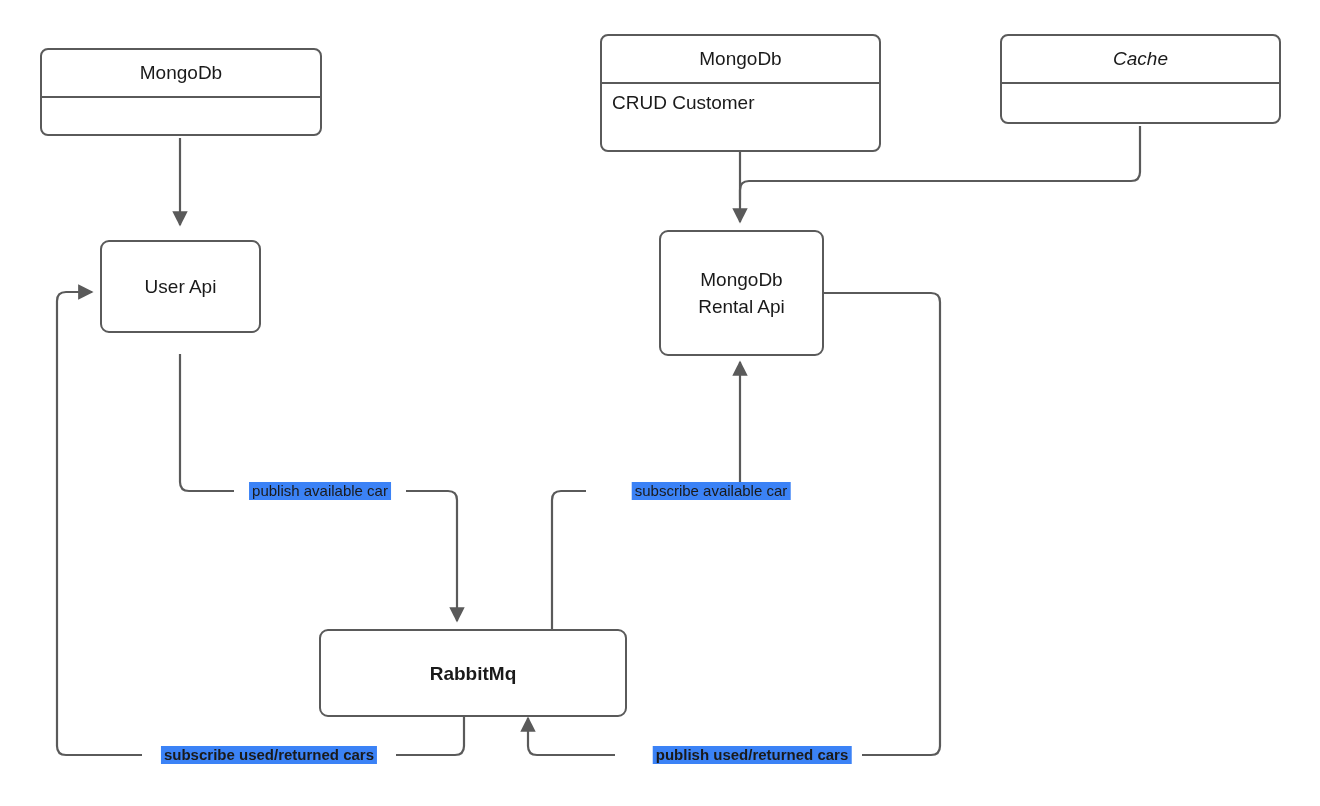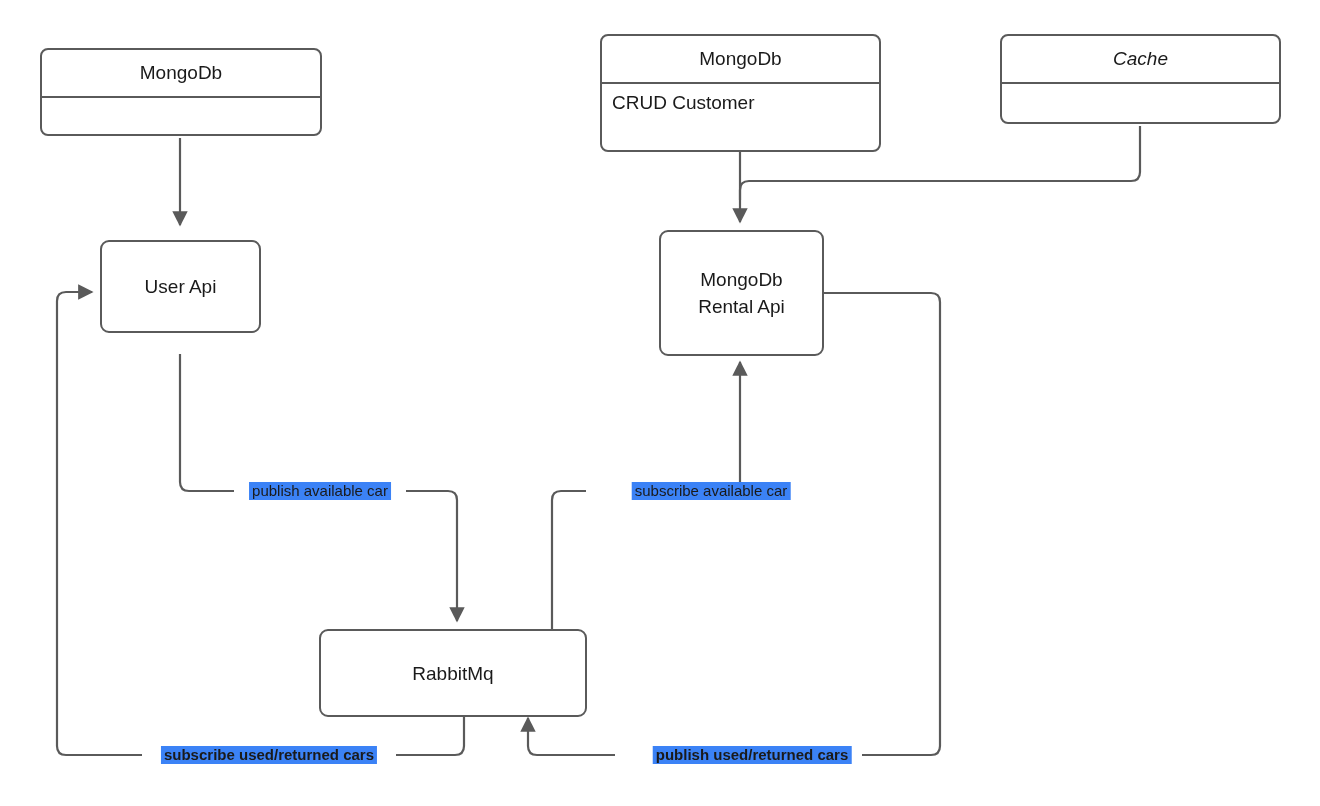--- a/index.html
+++ b/index.html
@@ -132,21 +132,21 @@
     <span>User Api</span>
   </div>
 
   <div class="service" style="left:659px; top:230px; width:165px; height:126px;">
     <span>
       <span>MongoDb</span><br>
       <span>Rental Api</span>
     </span>
   </div>
 
-  <div class="service" style="left:319px; top:629px; width:268px; height:88px;">
+  <div class="service" style="left:319px; top:629px; width:308px; height:88px;font-weight:bold;">
     <span>RabbitMq</span>
   </div>
 
   <div class="edge-label" style="left:320px; top:491px;">publish available car</div>
 
   <div class="edge-label" style="left:680px; top:491px;margin-left:31px;">subscribe available car</div>
 
   <div class="edge-label bold" style="left:269px; top:755px;text-align:right;">subscribe used/returned cars</div>
 
   <div class="edge-label bold" style="left:738px; top:755px;margin-left:14px;">publish used/returned cars</div>

